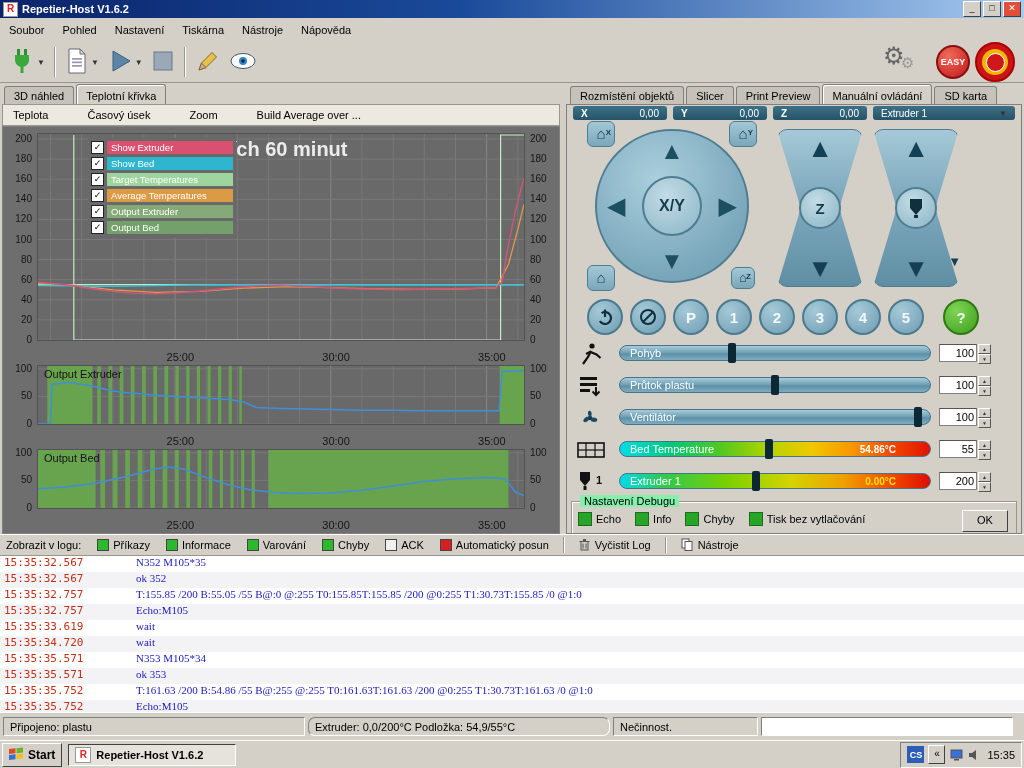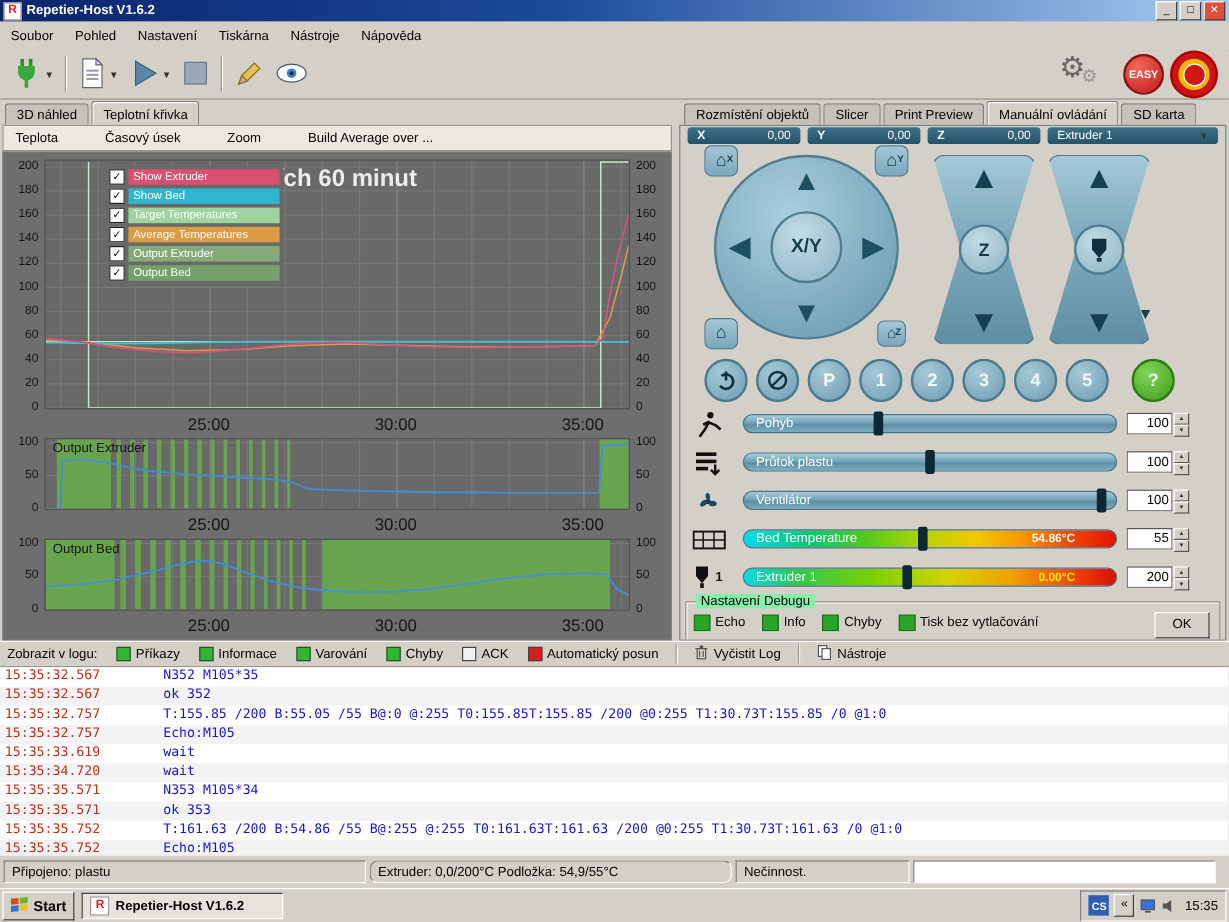--- a/index.html
+++ b/index.html
@@ -40,21 +40,21 @@
   .cmenu-item{padding:3px 10px;white-space:nowrap;}
   #chart-wrap{position:absolute;top:126px;left:2px;width:558px;height:408px;background:#6e6e6e;border:1px solid #808080;box-sizing:border-box;}
   .cblock{position:absolute;left:0;width:556px;}
   .cblock .plot{position:absolute;left:34px;right:34px;top:0;bottom:18px;background:#696969;border:1px solid #525252;overflow:hidden;}
   .cblock svg{position:absolute;left:0;top:0;}
   .gutter{position:absolute;top:0;bottom:18px;width:33px;}
   .gl{left:0;} .gr{right:0;}
   .xstrip{position:absolute;left:0;right:0;bottom:0;height:16px;}
   .ytick{position:absolute;font-size:10px;color:#161616;}
   .gl .ytick{right:4px;} .gr .ytick{left:4px;}
-  .xtick{position:absolute;top:2px;width:40px;text-align:center;font-size:14px;color:#161616;}
+  .xtick{position:absolute;top:8px;width:40px;text-align:right;font-size:11px;color:#161616;}
   .chart-big-title{position:absolute;left:115px;top:4px;font-size:20px;font-weight:bold;color:#ececec;z-index:1;white-space:nowrap;}
   .small-title{position:absolute;left:6px;top:2px;font-size:11px;color:#141414;z-index:1;}
   .legend{position:absolute;left:50px;top:4px;z-index:2;background:#696969;padding:2px 3px;}
   .legend-row{display:flex;align-items:center;height:15px;margin-bottom:1px;}
   .lcheck{width:11px;height:11px;background:#fff;border:1px solid #222;font-size:9px;line-height:11px;text-align:center;color:#000;margin-right:3px;flex-shrink:0;}
   .lchip{width:118px;color:#fff;font-size:9.5px;padding:1px 4px;white-space:nowrap;overflow:hidden;}
   
   #right-panel{position:absolute;top:104px;left:566px;width:456px;height:430px;background:#d4d0c8;border:1px solid #808080;box-sizing:border-box;overflow:hidden;}
   .pos-row{position:absolute;top:1px;left:6px;right:6px;height:14px;display:flex;gap:6px;}
   .pos-badge,.pos-ext{background:linear-gradient(#3e7186,#255369);color:#fff;border-radius:3px;padding:0 8px;display:flex;gap:10px;align-items:center;font-size:10px;}
@@ -120,21 +120,21 @@
   .toggle{display:flex;align-items:center;gap:4px;padding:2px 8px;}
   .tg-sq{width:10px;height:10px;border:1px solid #444;flex-shrink:0;}
   .vsep{width:1px;height:16px;background:#9a968e;border-right:1px solid #fff;margin:0 6px;}
   .logbtn{display:flex;align-items:center;gap:5px;padding:2px 8px;}
   
   #log{position:absolute;top:556px;left:0;width:1024px;height:156px;background:#fff;overflow:hidden;
     font-family:"DejaVu Sans Mono","Liberation Mono",monospace;font-size:11px;}
   .log-row{display:flex;height:16px;align-items:flex-start;white-space:nowrap;gap:44px;}
   div.log-row:nth-of-type(even){background:#f3f3f6;}
   .lt{width:88px;color:#c03018;padding-left:4px;flex-shrink:0;}
-  .lm{color:#1818c0;}
+  .lm{color:#1818c0;font-family:Liberation Serif, serif;}
   
   #statusbar{position:absolute;top:712px;left:0;width:1024px;height:28px;background:#d4d0c8;border-top:1px solid #fff;
     display:flex;align-items:center;padding:0 3px;gap:3px;box-sizing:border-box;}
   .sb-panel{border:1px solid;border-color:#808080 #fff #fff #808080;height:19px;display:flex;align-items:center;padding:0 6px;box-sizing:border-box;white-space:nowrap;overflow:hidden;}
   .sb-1{width:302px;} .sb-2{width:302px;border-radius:7px;} .sb-3{width:145px;} .sb-4{width:252px;background:#fff;} .sb-grip{flex:1;border:none;}
   
   #taskbar{position:absolute;top:740px;left:0;width:1024px;height:28px;background:#d4d0c8;border-top:1px solid #fff;display:flex;align-items:center;padding:0 2px;box-sizing:border-box;}
   .start-btn{height:22px;display:flex;align-items:center;gap:4px;padding:0 6px;background:#d4d0c8;border:1px solid;border-color:#fff #404040 #404040 #fff;font-weight:bold;font-size:12px;}
   .task-btn{height:22px;display:flex;align-items:center;gap:5px;padding:0 6px;margin-left:6px;width:168px;
     background:#e6e3dc;border:1px solid;border-color:#404040 #fff #fff #404040;font-weight:bold;box-sizing:border-box;overflow:hidden;white-space:nowrap;}

